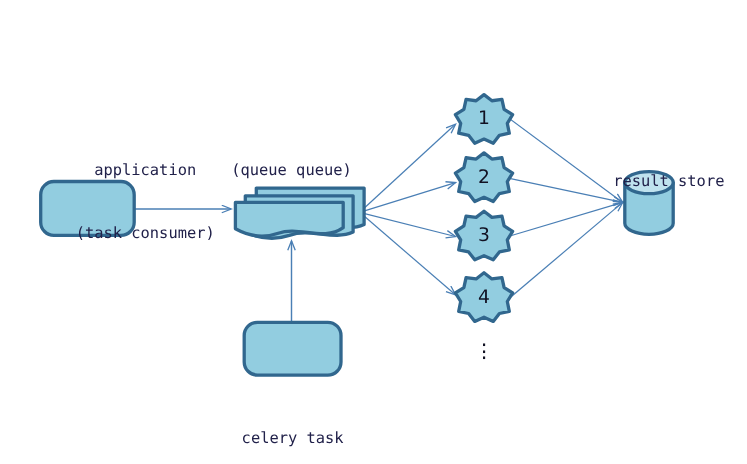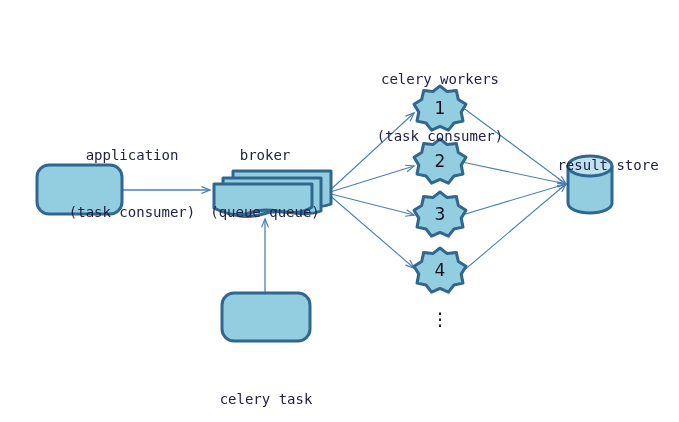--- a/index.html
+++ b/index.html
@@ -127,28 +127,23 @@
       <ellipse cx="590" cy="166" rx="22" ry="10" fill="#bfe2ee" stroke="#31678e" stroke-width="3"></ellipse>
     </g>
   </svg>
 
   <div class="lbl" style="left:0px; top:108px; width:180px;margin-left:42px;">
     <span class="lbl-line">application</span>
     <span class="lbl-line">(task consumer)</span>
   </div>
 
   <div class="lbl" style="left:180px; top:108px; width:170px;">
-    <span class="lbl-line">broker</span>
     <span class="lbl-line">(queue queue)</span>
   </div>
 
-  <div class="lbl" style="left:350px; top:32px; width:180px;">
-    <span class="lbl-line">celery workers</span>
-    <span class="lbl-line">(task consumer)</span>
-  </div>
 
   <div class="lbl" style="left:540px; top:118px; width:136px;">
     <span class="lbl-line">result store</span>
   </div>
 
   <div class="lbl" style="left:176px; top:352px; width:180px;">
     <span class="lbl-line">celery task</span>
     
   </div>
 

